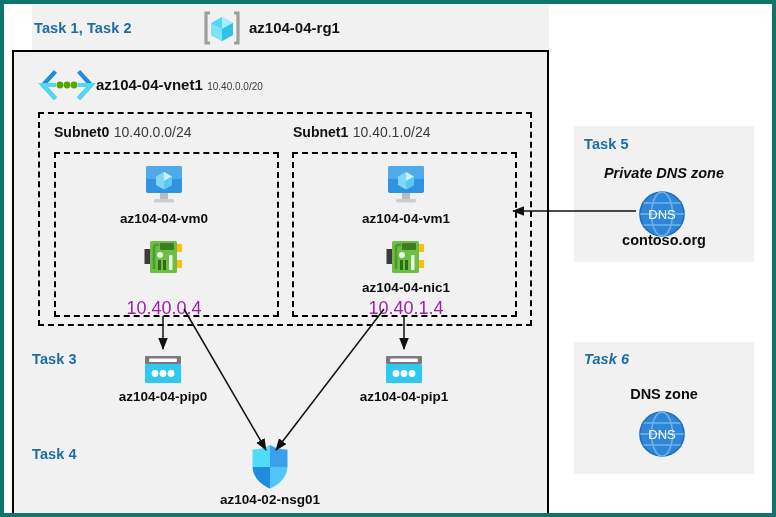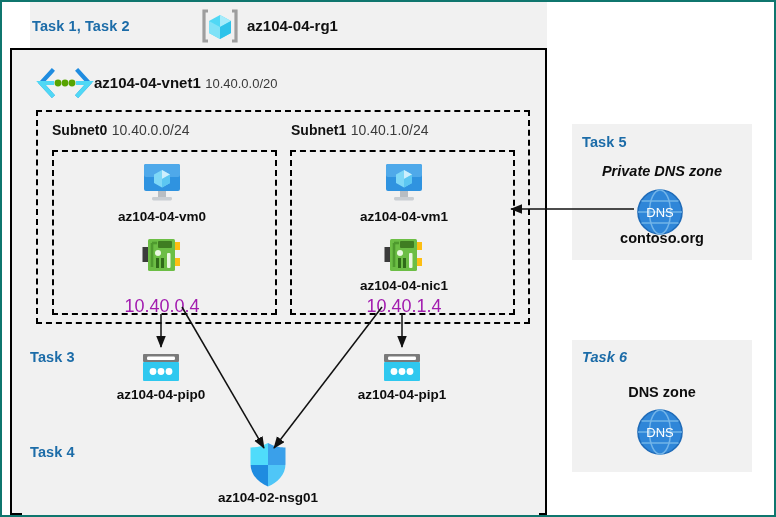--- a/index.html
+++ b/index.html
@@ -1,26 +1,26 @@
 <!DOCTYPE html>
 <html><head>
 <meta charset="utf-8">
 <title>Azure Lab Diagram</title>
 <style>
   html,body{margin:0;padding:0;background:#ffffff;}
   body{font-family:"Liberation Sans","DejaVu Sans",sans-serif;}
   #canvas{position:relative;width:776px;height:517px;background:#ffffff;
-          box-sizing:border-box;border:2px solid #0f766e;overflow:hidden;}
+          box-sizing:border-box;border:4px solid #0f766e;overflow:hidden;}
   .abs{position:absolute;box-sizing:border-box;}
   .panel{background:#f1f1f1;}
   .rgpanel{background:#f1f1f1;border:2px solid #000000;}
   .dash{border:2px dashed #000000;background:transparent;}
   .tasklbl{color:#1c6ca8;font-weight:bold;font-size:14.5px;letter-spacing:.1px;white-space:nowrap;}
   .hdrname{font-weight:bold;font-size:15px;color:#111111;white-space:nowrap;}
-  .hdrcidr{font-weight:normal;font-size:13px;color:#3a3a3a;}
+  .hdrcidr{font-weight:normal;font-size:10px;color:#3a3a3a;}
   .subname{font-weight:bold;font-size:14px;color:#111111;white-space:nowrap;}
   .subcidr{font-weight:normal;font-size:14px;color:#3a3a3a;}
   .reslbl{font-weight:bold;font-size:13.5px;color:#0d0d0d;text-align:center;white-space:nowrap;}
   .ipaddr{font-weight:normal;font-size:18px;color:#a21caf;text-align:center;white-space:nowrap;}
   .zonettl{font-weight:bold;font-size:14.5px;color:#0d0d0d;text-align:center;white-space:nowrap;}
   .zonename{font-weight:bold;font-size:14.5px;color:#0d0d0d;text-align:center;white-space:nowrap;}
   svg{display:block;overflow:visible;}
   #arrows{position:absolute;left:0;top:0;width:776px;height:517px;pointer-events:none;}
 </style>
 </head>

